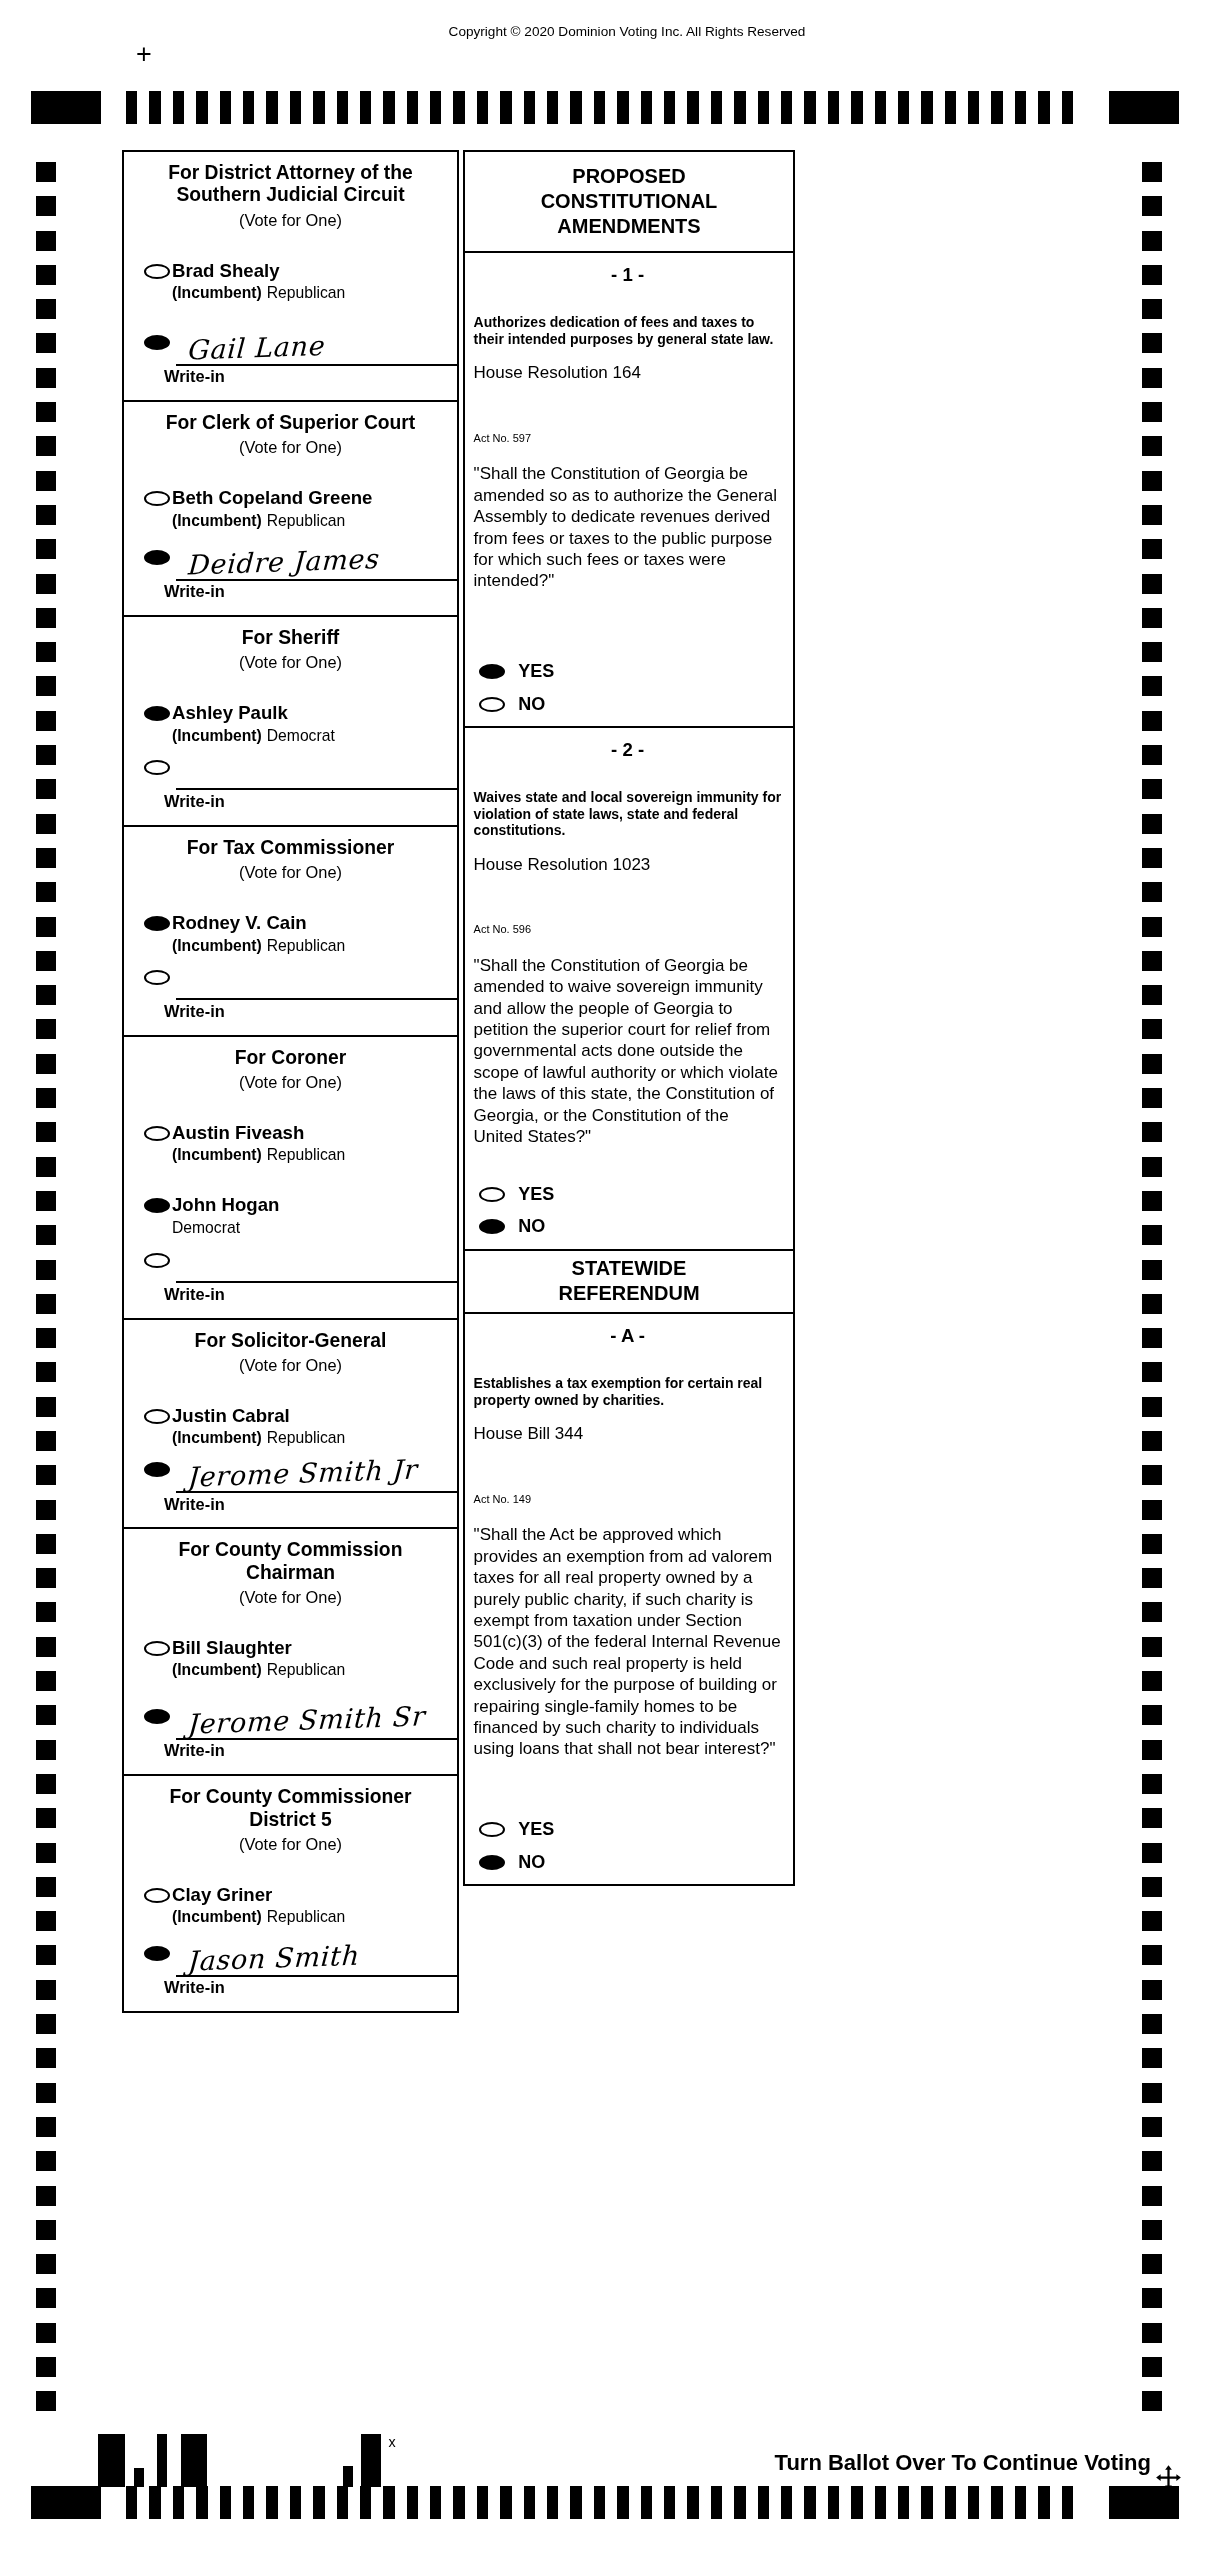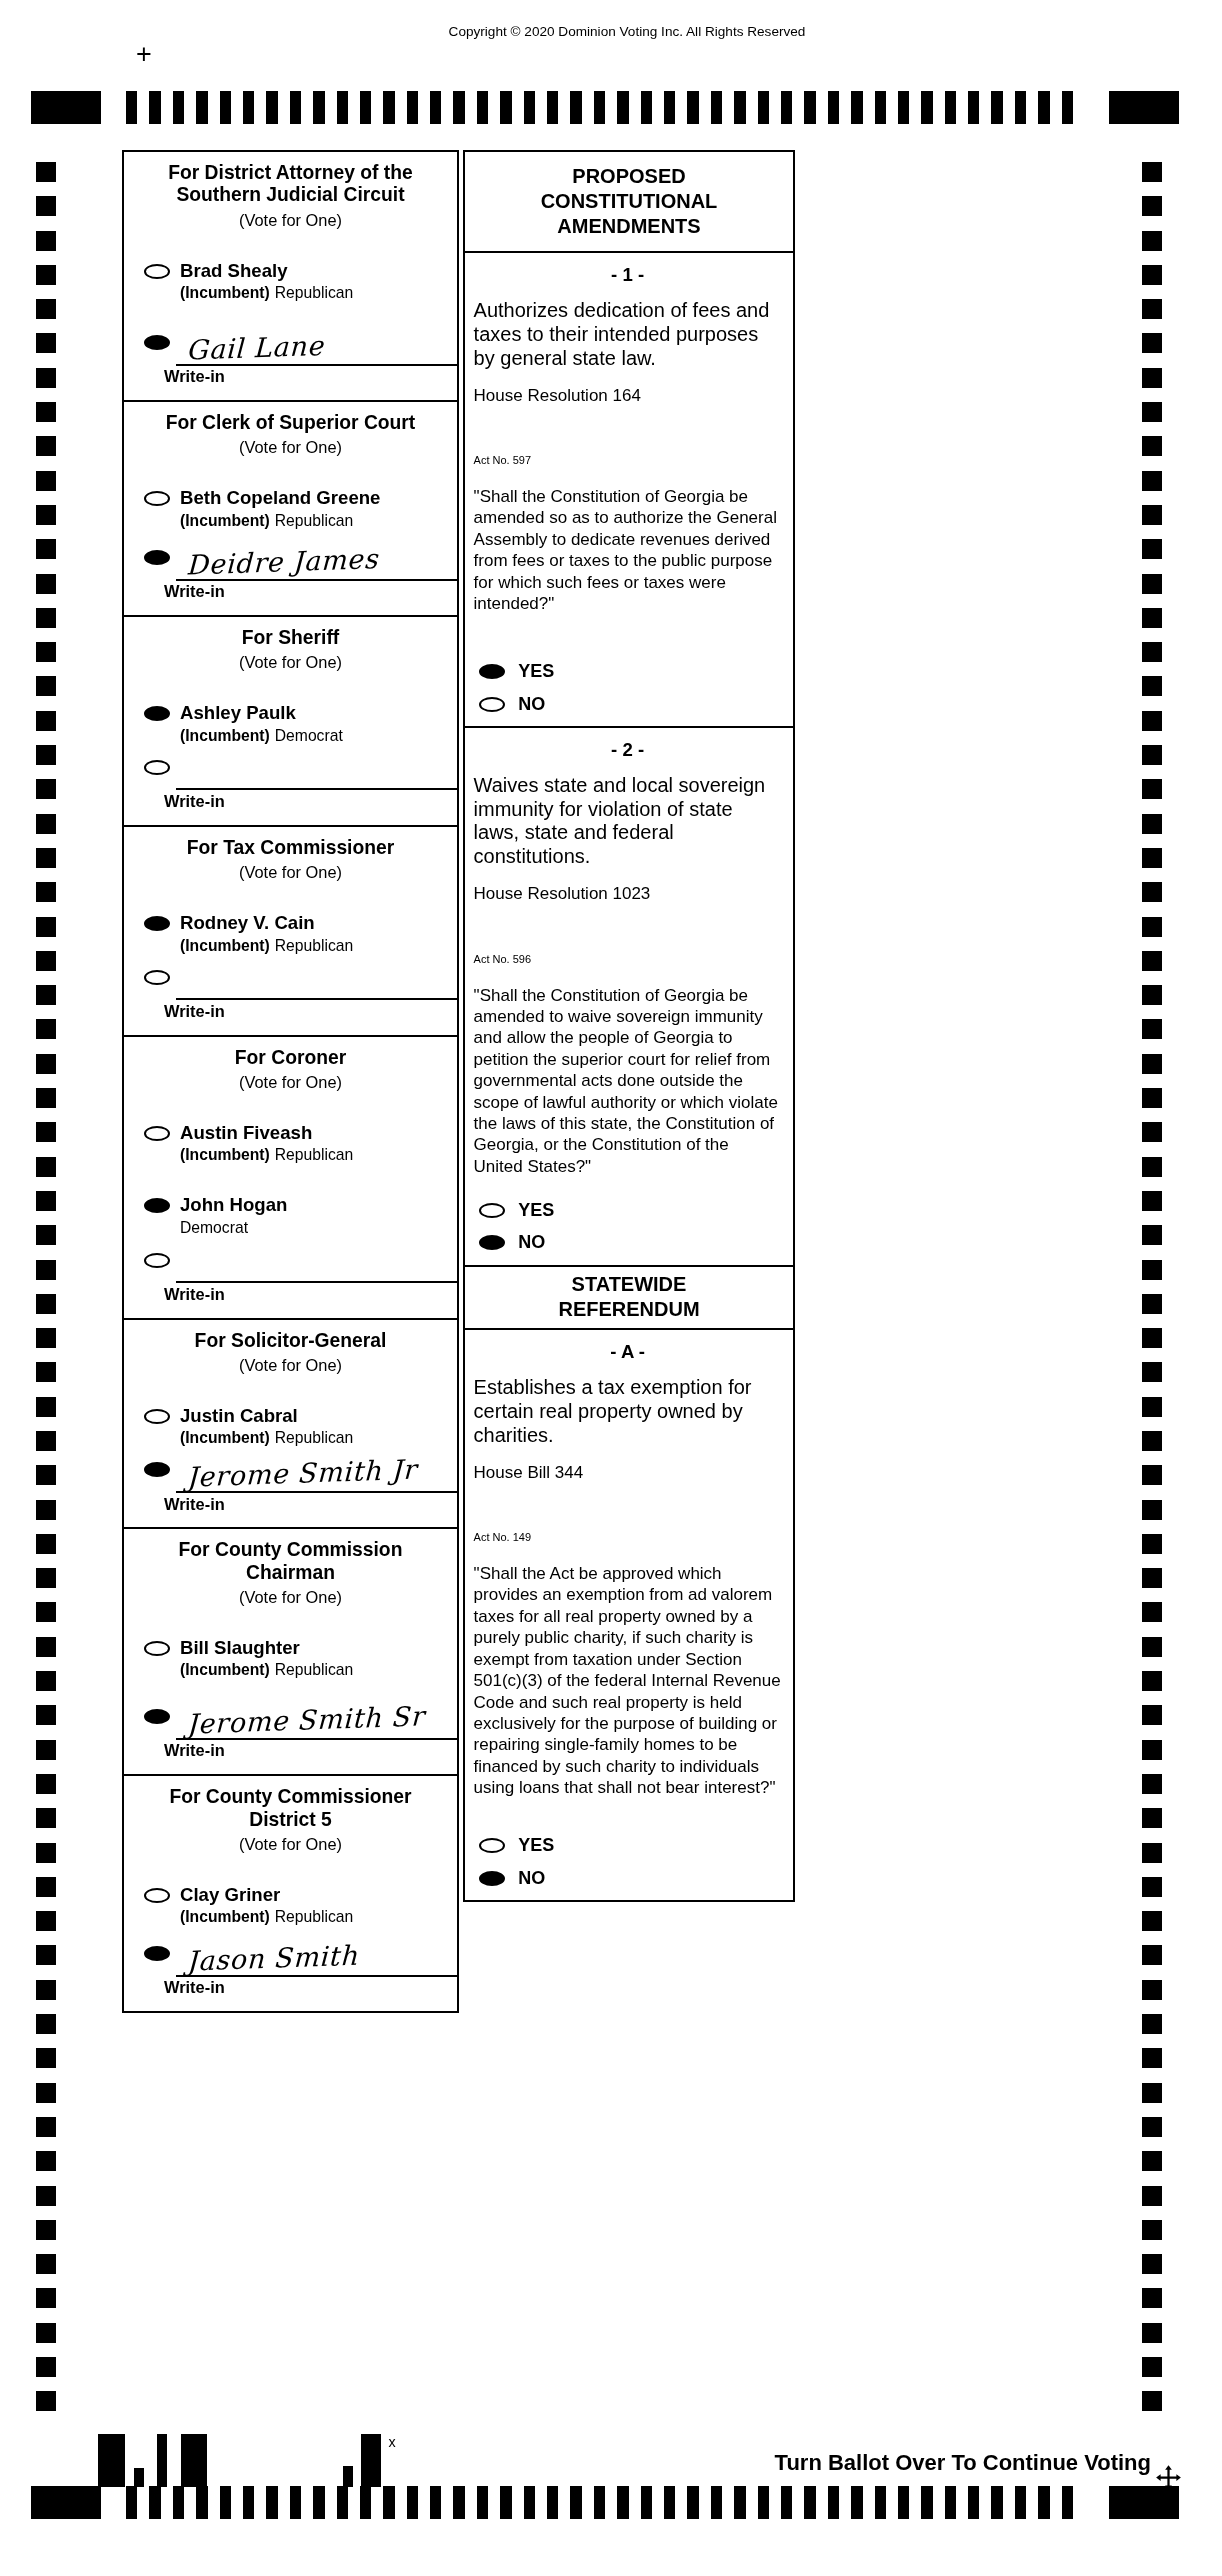--- a/index.html
+++ b/index.html
@@ -29,41 +29,41 @@
   section.box { border:2.1px solid #000; background:#fff; display:flex; flex-direction:column; }
   section.box + section.box { margin-top:-2.1px; }
 
   
   .contest { padding-top:10px;justify-content:center; }
   .c-title { font-size:19.3px; font-weight:bold; text-align:center; line-height:1.15; padding:0 20px; }
   .c-inst  { font-size:16.4px; text-align:center; margin-top:4.3px; }
   .opt { display:flex; align-items:flex-start; margin-top:31px; padding-left:20px; }
   .oval { flex:0 0 auto; width:26px; height:15px; border:2.1px solid #000; border-radius:50%; background:#fff; margin-top:2.9px; }
   .oval.filled { background:#000; }
-  .opt-text { margin-left:10px; }
+  .opt-text { margin-left:2px; }
   .cand-name { display:block; font-size:18.6px; font-weight:bold; line-height:1.1; }
   .cand-detail { display:block; font-size:15.7px; margin-top:2.9px; }
   .cand-detail b { font-weight:bold; }
   .cand-detail .party { margin-left:5px; }
   .cand-detail b:empty + .party { margin-left:0; }
   .wi-group { margin-top:auto; }
   .opt.wi { margin-top:0; align-items:flex-end; }
   .opt.wi .oval { margin-bottom:15.7px; margin-top:0; }
   .wi-line { flex:1 1 auto; margin-left:5.7px; border-bottom:2.1px solid #000; height:40px; display:flex; align-items:flex-end; overflow:visible; }
   .handwriting { font-family:"DejaVu Serif", serif; font-style:italic; font-size:27px; line-height:1;
                  transform:rotate(-2deg) skewX(-6deg); transform-origin:left bottom;
                  white-space:nowrap; padding-left:11.4px; letter-spacing:0.7px; }
   .wi-label { font-size:16.4px; font-weight:bold; padding-left:40px; margin-top:1.4px; padding-bottom:14px; }
 
   
   .m-header { justify-content:center; align-items:center; text-align:center; padding:5.7px 0; }
   .mh-title { font-size:20px; font-weight:bold; line-height:1.25; max-width:250px; }
   .measure { padding:8.6px 11.4px 11.4px 8.6px; }
   .m-number { text-align:center; font-size:18.6px; font-weight:bold; margin-top:2.9px; }
-  .m-summary { font-size:20px; font-weight:normal; line-height:1.18; margin-top:13px; }
+  .m-summary { font-size:14px; font-weight:bold; line-height:1.18; margin-top:28px; }
   .m-ref { font-size:17px; line-height:1.2; margin-top:15.7px; }
   .m-act { font-size:11px; line-height:1.2;margin-top:48px; }
   .m-question { font-size:17px; line-height:1.26; margin-top:18.6px; }
   .m-choices { margin-top:auto; padding-top:11.4px; padding-left:5.7px; }
   .m-choice { display:flex; align-items:center; margin-top:11.4px; }
   .m-choice .oval { margin-top:0; }
   .m-choice .label { font-size:18px; font-weight:bold; margin-left:13px; }
 
   
   .barcode { position:absolute; left:98px; top:2434px; height:53px; display:flex; align-items:flex-end; }

